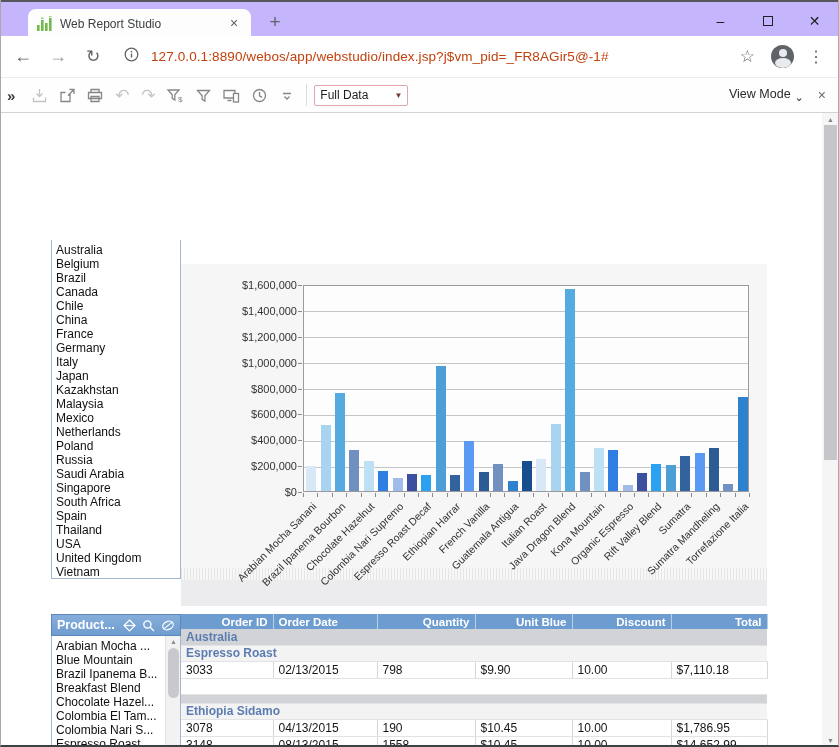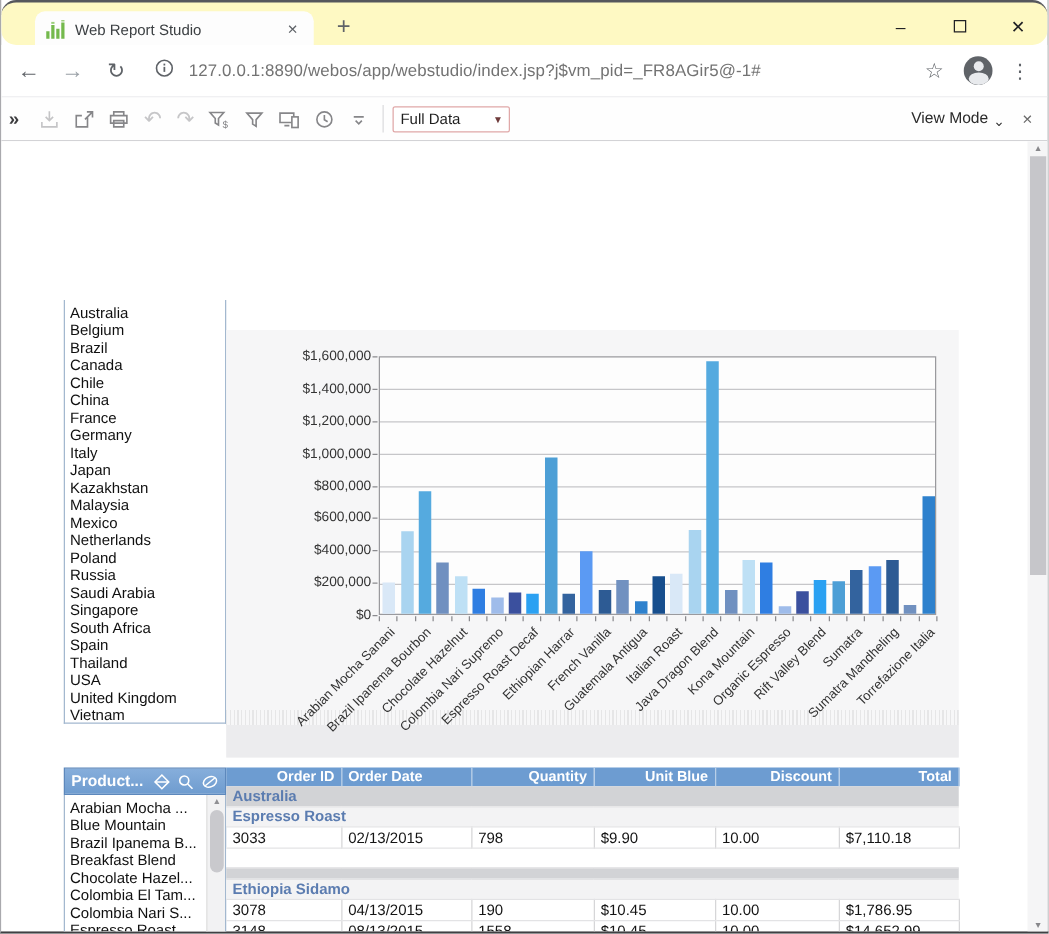--- a/index.html
+++ b/index.html
@@ -2,39 +2,39 @@
 <html><head>
 <meta charset="utf-8">
 <style>
   * { margin:0; padding:0; box-sizing:border-box; }
   html,body { background:#fff; }
   body { font-family:"Liberation Sans", sans-serif; }
   .window { position:relative; width:839px; height:747px; overflow:hidden; background:#fff;
             border-left:1px solid #a9a9ad; border-right:1px solid #a9a9ad; border-bottom:2px solid #3f4043; }
 
   
-  .titlebar { position:absolute; left:0; top:0; width:100%; height:36px; background:#fef9c3; border-top:2px solid #55575c;border-radius:12px; }
+  .titlebar { position:absolute; left:0; top:0; width:100%; height:36px; background:#c4b5fd; border-top:2px solid #55575c; }
   .tab { position:absolute; left:27px; top:7px; width:223px; height:29px; background:#fdfdfd; border-radius:8px 8px 0 0;
          display:flex; align-items:center; padding:0 8px; }
   .tab-title { font-size:12px; color:#3c4043; margin-left:8px; flex:1; white-space:nowrap; overflow:hidden; }
   .tab-close { color:#5f6368; font-size:14px; width:18px; height:18px; line-height:17px; text-align:center; border-radius:50%; cursor:pointer; }
   .newtab { position:absolute; left:260px; top:8px; width:28px; height:24px; color:#5f6368; font-size:19px; line-height:23px; text-align:center; }
   .wincontrols { position:absolute; right:0; top:2px; height:34px; display:flex; }
   .wc { width:47px; height:34px; display:flex; align-items:center; justify-content:center; color:#202124; }
   .wc-min { font-size:14px; }
   .wc-max-box { width:10px; height:10px; border:1.4px solid #202124; }
   .wc-close { font-size:14px; }
 
   
   .addressbar { position:absolute; left:0; top:36px; width:100%; height:42px; background:#fff; border-bottom:1px solid #ececee;
                 display:flex; align-items:center; }
   .nav-ic { width:26px; text-align:center; font-size:18px; margin-left:9px; }
   .ic-back { color:#5f6368; } .ic-fwd { color:#9aa0a6; } .ic-reload { color:#5f6368; font-size:17px; }
   .omni-info { margin-left:18px; }
-  .url { margin-left:12px; font-size:13.5px; color:#737373; letter-spacing:.1px; flex:1; white-space:nowrap; overflow:hidden; }
+  .url { margin-left:12px; font-size:13.5px; color:#c2410c; letter-spacing:.1px; flex:1; white-space:nowrap; overflow:hidden; }
   .addr-right { display:flex; align-items:center; margin-right:8px; }
   .ic-star { color:#5f6368; font-size:17px; margin-right:16px; }
   .avatar { width:23px; height:23px; border-radius:50%; background:#5f6368; position:relative; margin-right:14px; overflow:hidden; }
   .avatar::before { content:""; position:absolute; left:7.5px; top:4px; width:8px; height:8px; border-radius:50%; background:#e8eaed; }
   .avatar::after  { content:""; position:absolute; left:3.5px; top:13px; width:16px; height:10px; border-radius:50%; background:#e8eaed; }
   .ic-menu { color:#5f6368; font-size:16px; letter-spacing:0; margin-right:6px; }
 
   
   .toolbar { position:absolute; left:0; top:78px; width:100%; height:35px; background:#fefefe; border-bottom:1px solid #d3d3d6;
              display:flex; align-items:center; }

